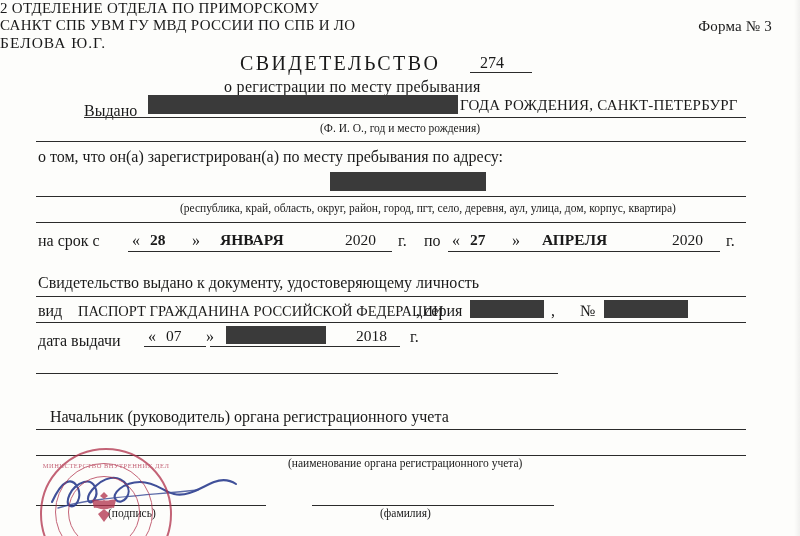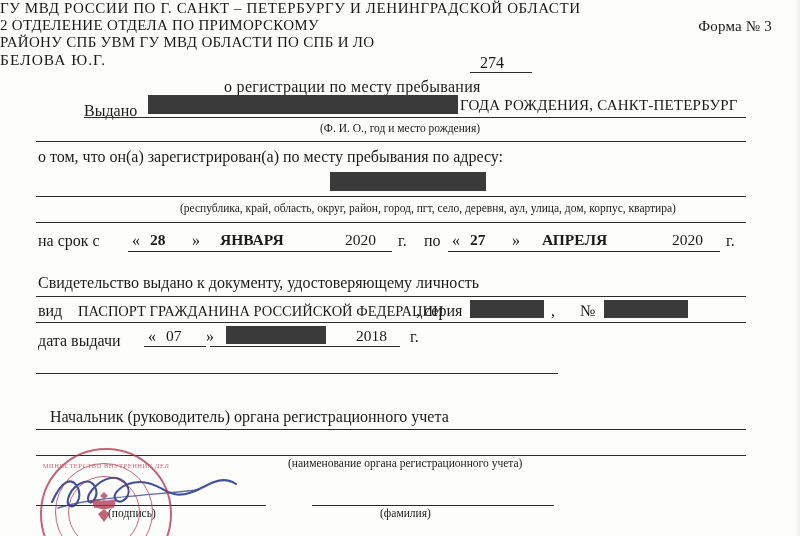--- a/index.html
+++ b/index.html
@@ -229,20 +229,21 @@
     background: linear-gradient(to right, rgba(255,255,255,0), rgba(0,0,0,0.05));
   }
 </style>
 </head>
 <body>
 
 <div class="page">
 
   <div class="form-no">Форма № 3</div>
 
+  <div class="title">СВИДЕТЕЛЬСТВО</div>
   <div class="title-num">274</div>
   <div class="rule title-num-line"></div>
   <div class="subtitle">о регистрации по месту пребывания</div>
 
   <div class="lbl row-issued-label">Выдано</div>
   <div class="redact row-issued-redact"></div>
   <div class="val row-issued-tail val-sp">ГОДА РОЖДЕНИЯ, САНКТ-ПЕТЕРБУРГ</div>
   <div class="rule rule-issued"></div>
   <div class="lbl-sm cap-fio">(Ф. И. О., год и место рождения)</div>
   <div class="rule rule-2"></div>
@@ -287,27 +288,26 @@
   <div class="lbl date-label">дата выдачи</div>
   <div class="lbl q5">«</div>
   <div class="val date-d">07</div>
   <div class="lbl q6">»</div>
   <div class="redact date-redact"></div>
   <div class="val date-y">2018</div>
   <div class="lbl date-g">г.</div>
   <div class="rule rule-d1"></div>
   <div class="rule rule-d2"></div>
 
-  <div class="organ-line">ГУ  МВД  РОССИИ  ПО  Г. САНКТ – ПЕТЕРБУРГУ  И  ЛЕНИНГРАДСКОЙ ОБЛАСТИ</div>
   <div class="rule rule-7"></div>
 
   <div class="lbl chief-label">Начальник (руководитель) органа регистрационного учета</div>
   <div class="chief-val1">2 ОТДЕЛЕНИЕ ОТДЕЛА  ПО ПРИМОРСКОМУ</div>
   <div class="rule rule-8"></div>
-  <div class="chief-val2">РАЙОНУ СПБ УВМ  ГУ  МВД  ОБЛАСТИ  ПО СПБ  И  ЛО</div>
+  <div class="chief-val2">САНКТ СПБ УВМ  ГУ  МВД  РОССИИ  ПО СПБ  И  ЛО</div>
   <div class="rule rule-9"></div>
   <div class="lbl-sm cap-chief">(наименование органа регистрационного учета)</div>
 
   <div class="rule rule-sig"></div>
   <div class="lbl-sm cap-sig">(подпись)</div>
   <div class="rule rule-fam"></div>
   <div class="fam-name">БЕЛОВА Ю.Г.</div>
   <div class="lbl-sm cap-fam">(фамилия)</div>
 
   <svg class="signature" viewBox="0 0 190 48">

